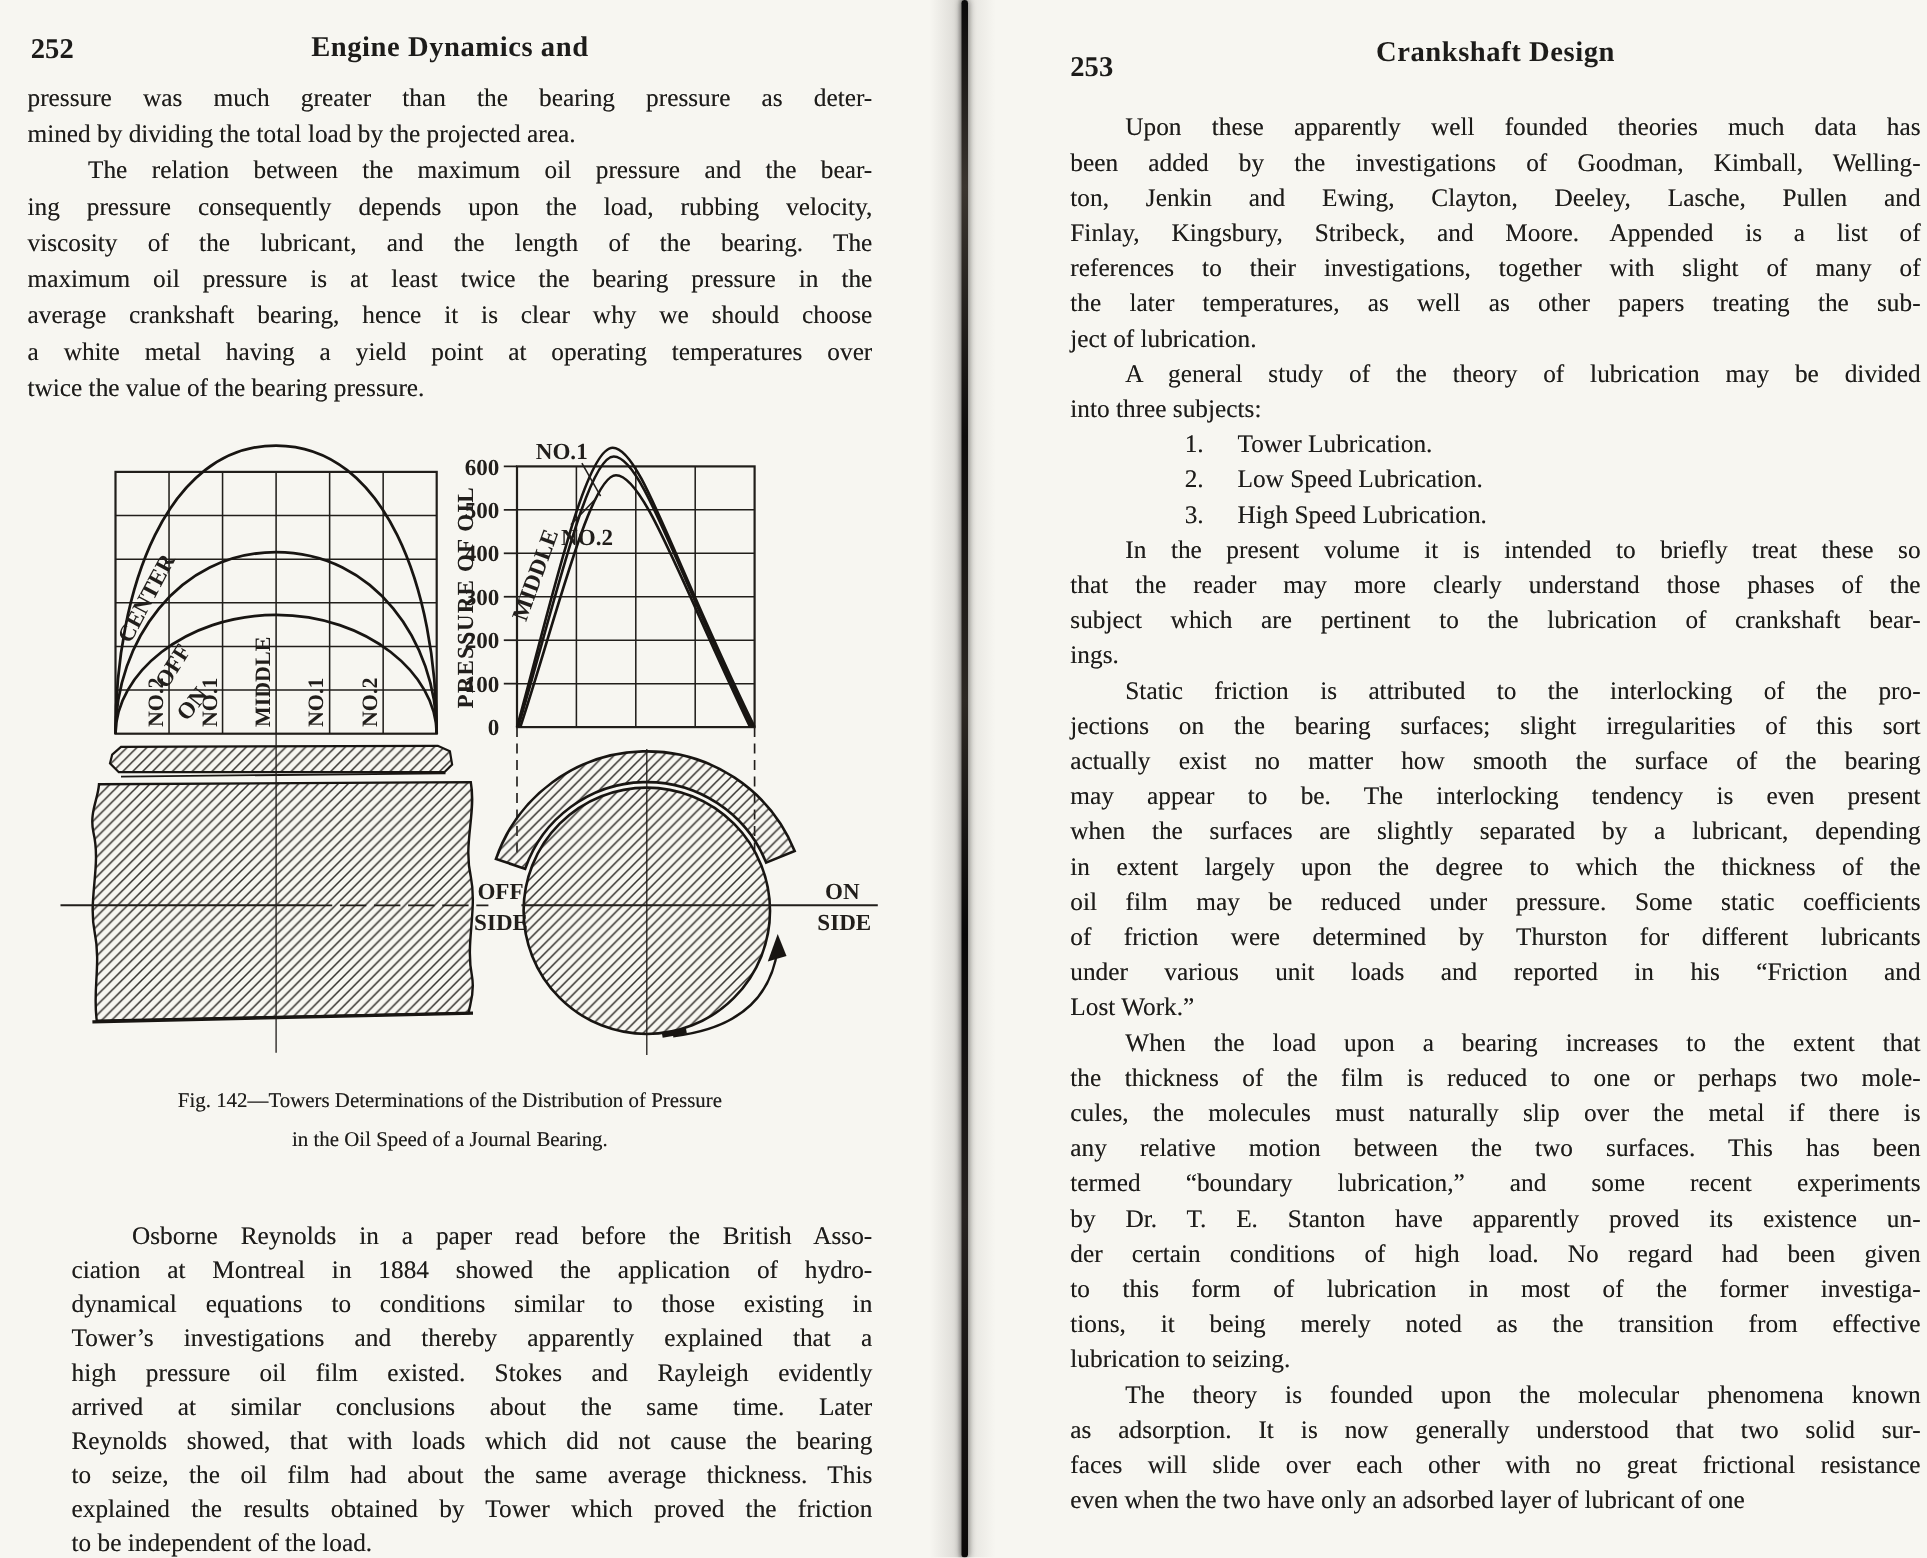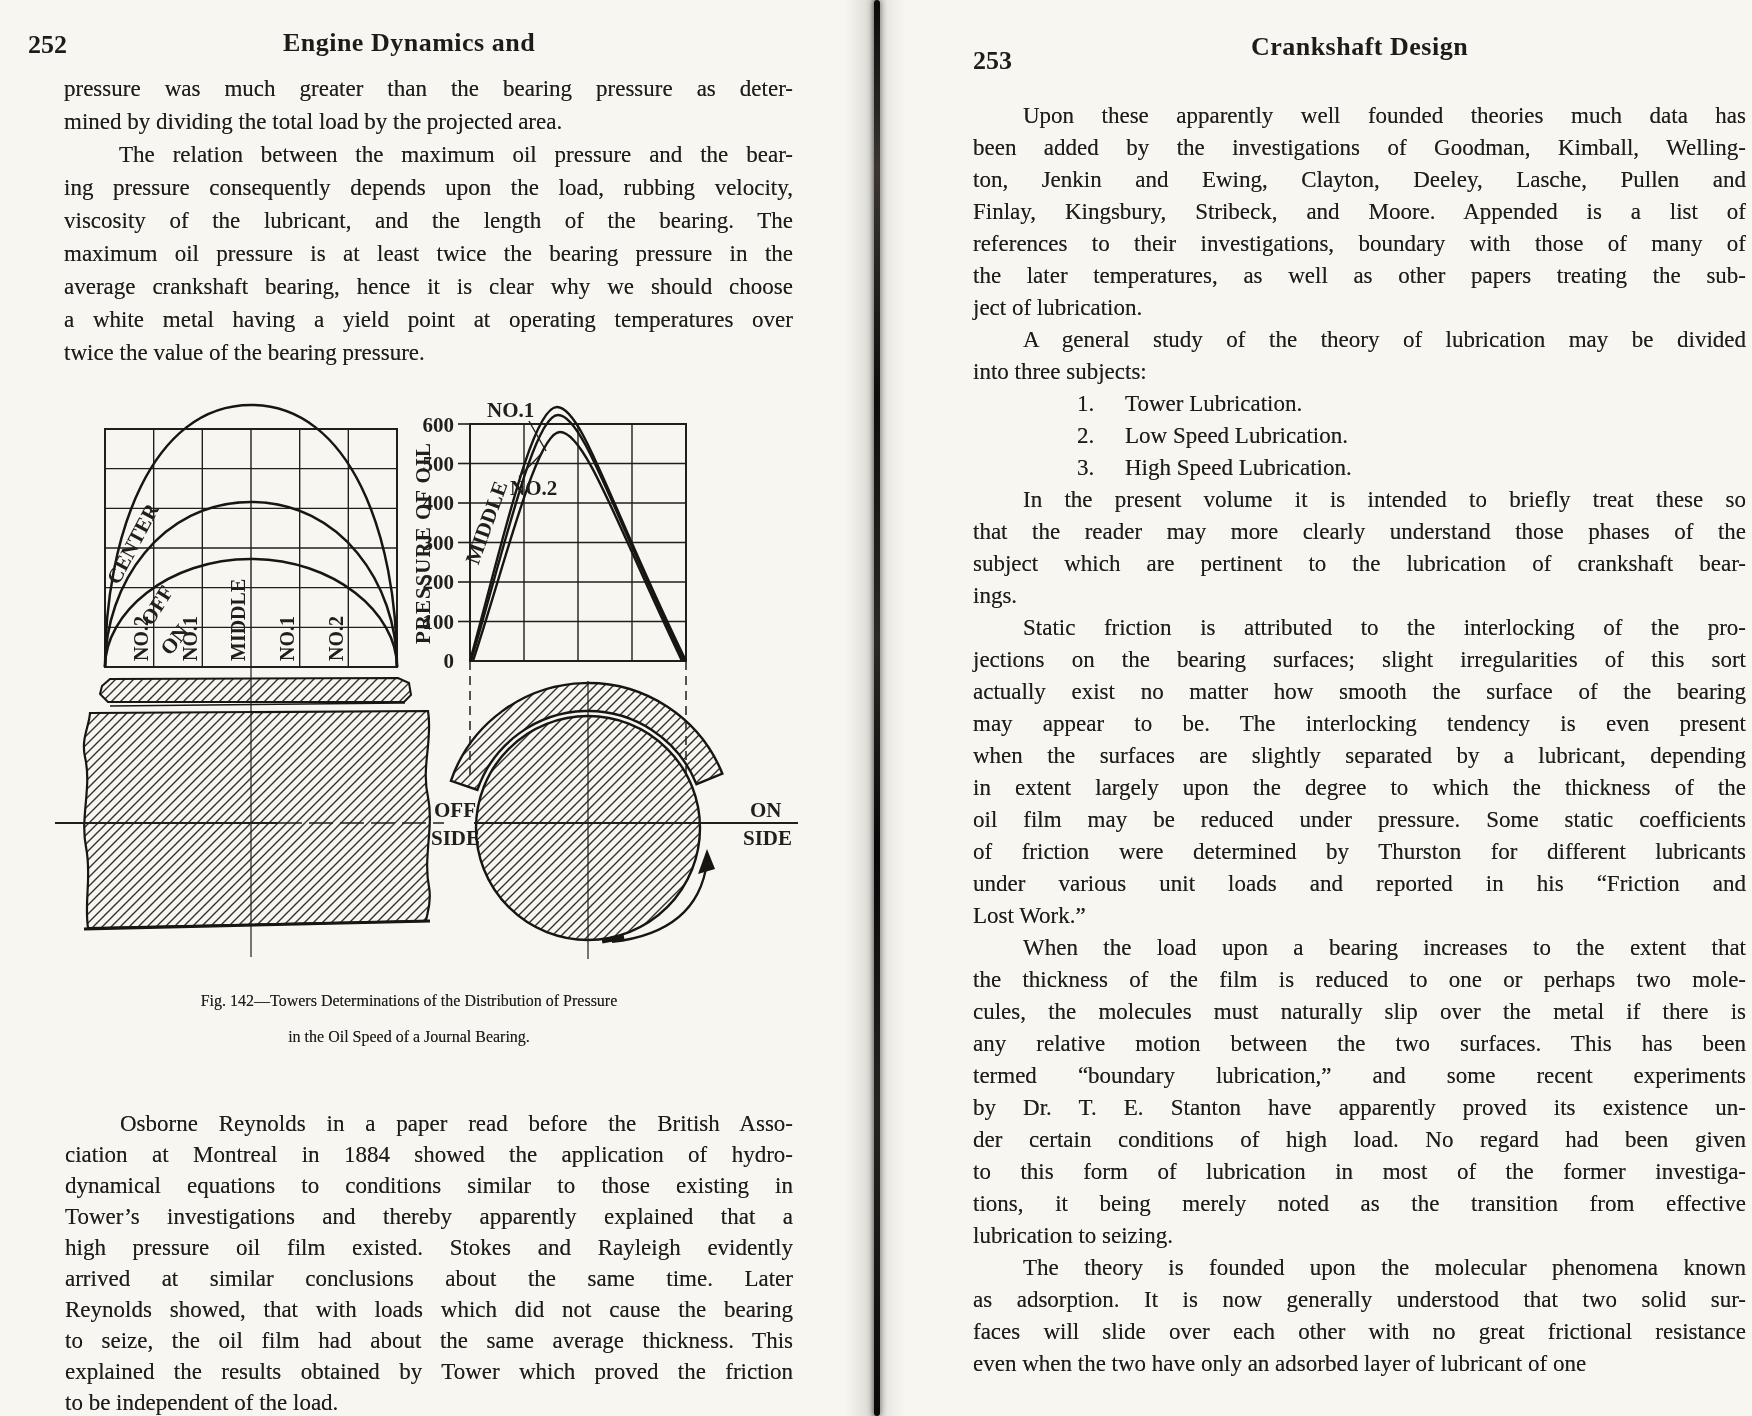--- a/index.html
+++ b/index.html
@@ -29,35 +29,35 @@
   .running-head{position:absolute;font-weight:bold;font-size:26px;letter-spacing:.5px;white-space:nowrap;}
   .pagenum{position:absolute;font-weight:bold;font-size:26px;}
 
   .bodycol{position:absolute;font-size:23px;text-shadow:0 0 .5px rgba(25,22,18,.55);}
   .para{margin:0;}
   .line{
     text-align:justify;text-align-last:justify;
     white-space:nowrap;
     overflow:visible;
   }
-  .lh33 .line{height:33px;line-height:33px;margin-left:39px;}
+  .lh33 .line{height:33px;line-height:33px;}
   .lh31 .line{height:31px;line-height:31px;margin-left:40px;}
   .lh32 .line{height:32px;line-height:32px;}
   .line.last{text-align-last:left;white-space:normal;}
   .indent-left .line.indent{text-indent:55px;}
   .indent-right .line.indent{text-indent:50px;}
 
   .list-row{position:relative;height:32px;line-height:32px;}
   .list-num{position:absolute;left:104px;}
   .list-label{position:absolute;left:152px;}
 
   #figure-142{position:absolute;left:40px;top:395px;width:760px;height:625px;}
   #fig-caption{
     position:absolute;left:25px;top:983px;width:768px;
-    text-align:center;font-size:16px;line-height:36px;
+    text-align:center;font-size:19px;line-height:36px;
     text-shadow:0 0 .5px rgba(25,22,18,.55);
   }
 
   svg text{
     font-family:"Liberation Serif","DejaVu Serif",serif;
     font-weight:bold;fill:#211e1b;
   }
   .fig-curve-label{font-size:21px;}
   .fig-xlabel{font-size:20px;}
   .fig-tick{font-size:21px;}
@@ -228,21 +228,21 @@
 <div class="page" id="page-right">
   <div class="running-head" style="left:78px;top:32px;width:773px;text-align:center;">Crankshaft Design</div>
   <div class="pagenum" style="left:78px;top:46px;width:773px;text-align:left;">253</div>
 
   <div class="bodycol lh32 indent-right" style="left:78px;top:100px;width:773px;">
       <div class="para">
         <div class="line indent">Upon these apparently well founded theories much data has</div>
         <div class="line">been added by the investigations of Goodman, Kimball, Welling-</div>
         <div class="line">ton, Jenkin and Ewing, Clayton, Deeley, Lasche, Pullen and</div>
         <div class="line">Finlay, Kingsbury, Stribeck, and Moore.  Appended is a list of</div>
-        <div class="line">references to their investigations, boundary with those of many of</div>
+        <div class="line">references to their investigations, together with slight of many of</div>
         <div class="line">the later temperatures, as well as other papers treating the sub-</div>
         <div class="line last">ject of lubrication.</div>
       </div>
       <div class="para">
         <div class="line indent">A general study of the theory of lubrication may be divided</div>
         <div class="line last">into three subjects:</div>
       </div>
       <div class="list-row">
         <span class="list-num">1.</span>
         <span class="list-label">Tower Lubrication.</span>

